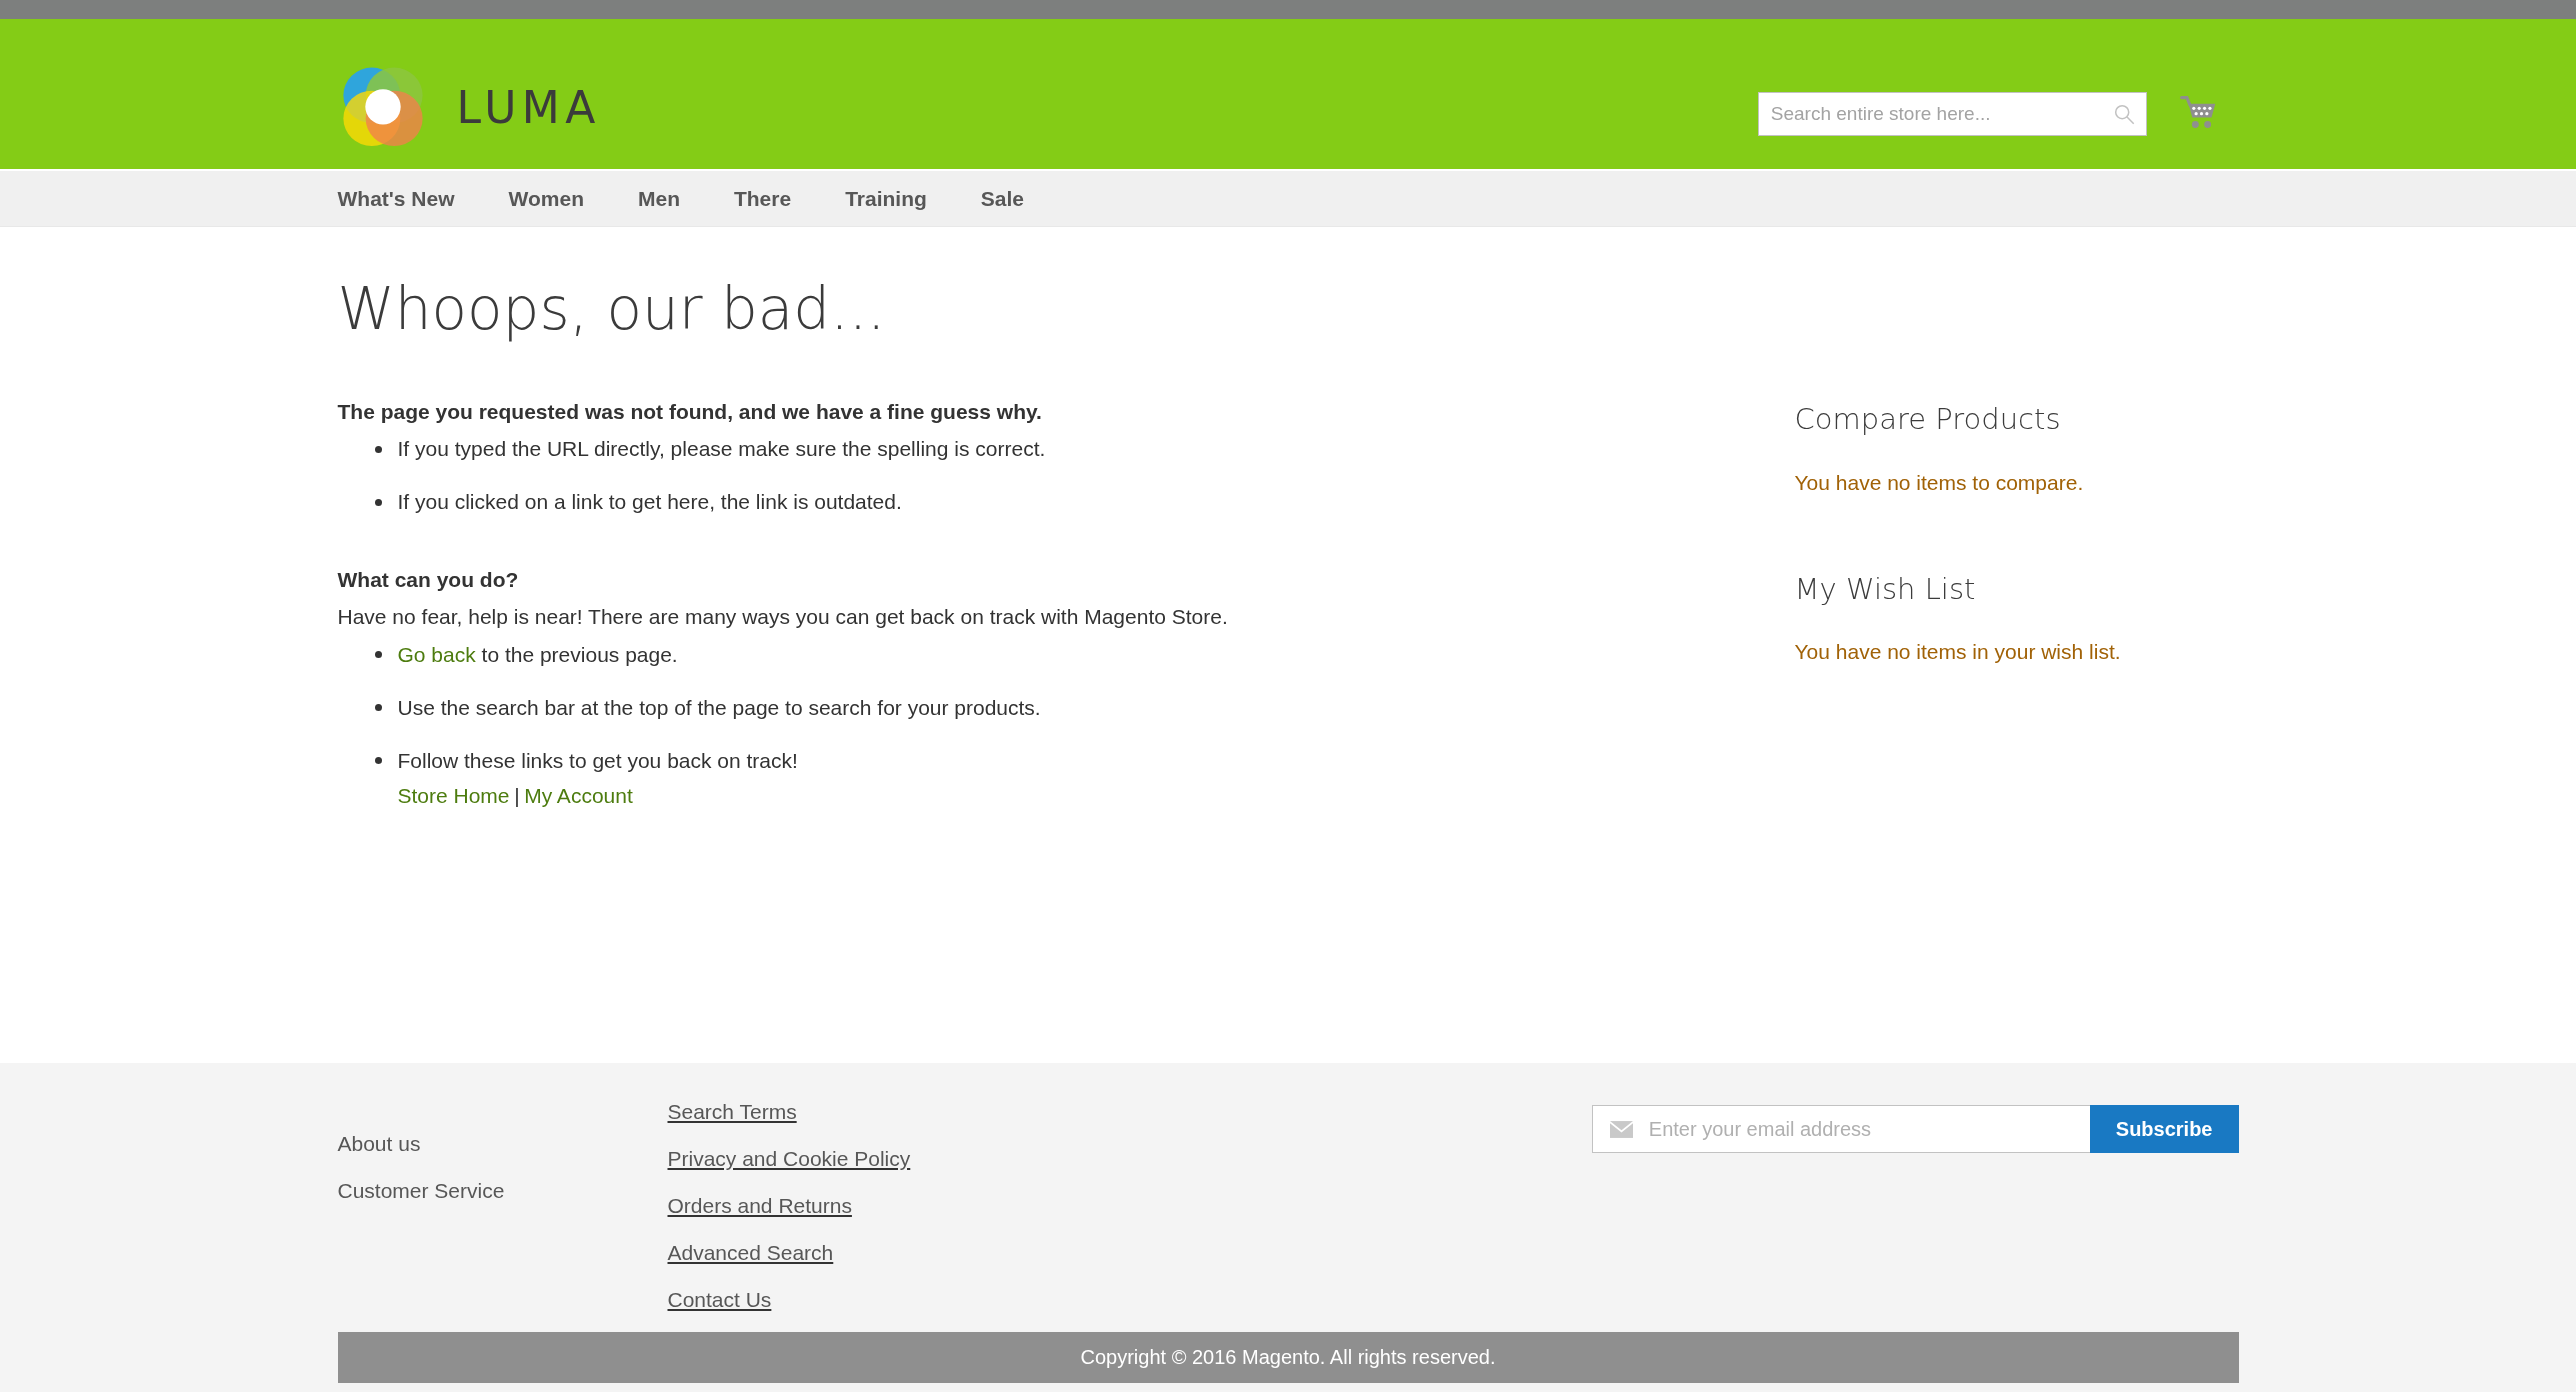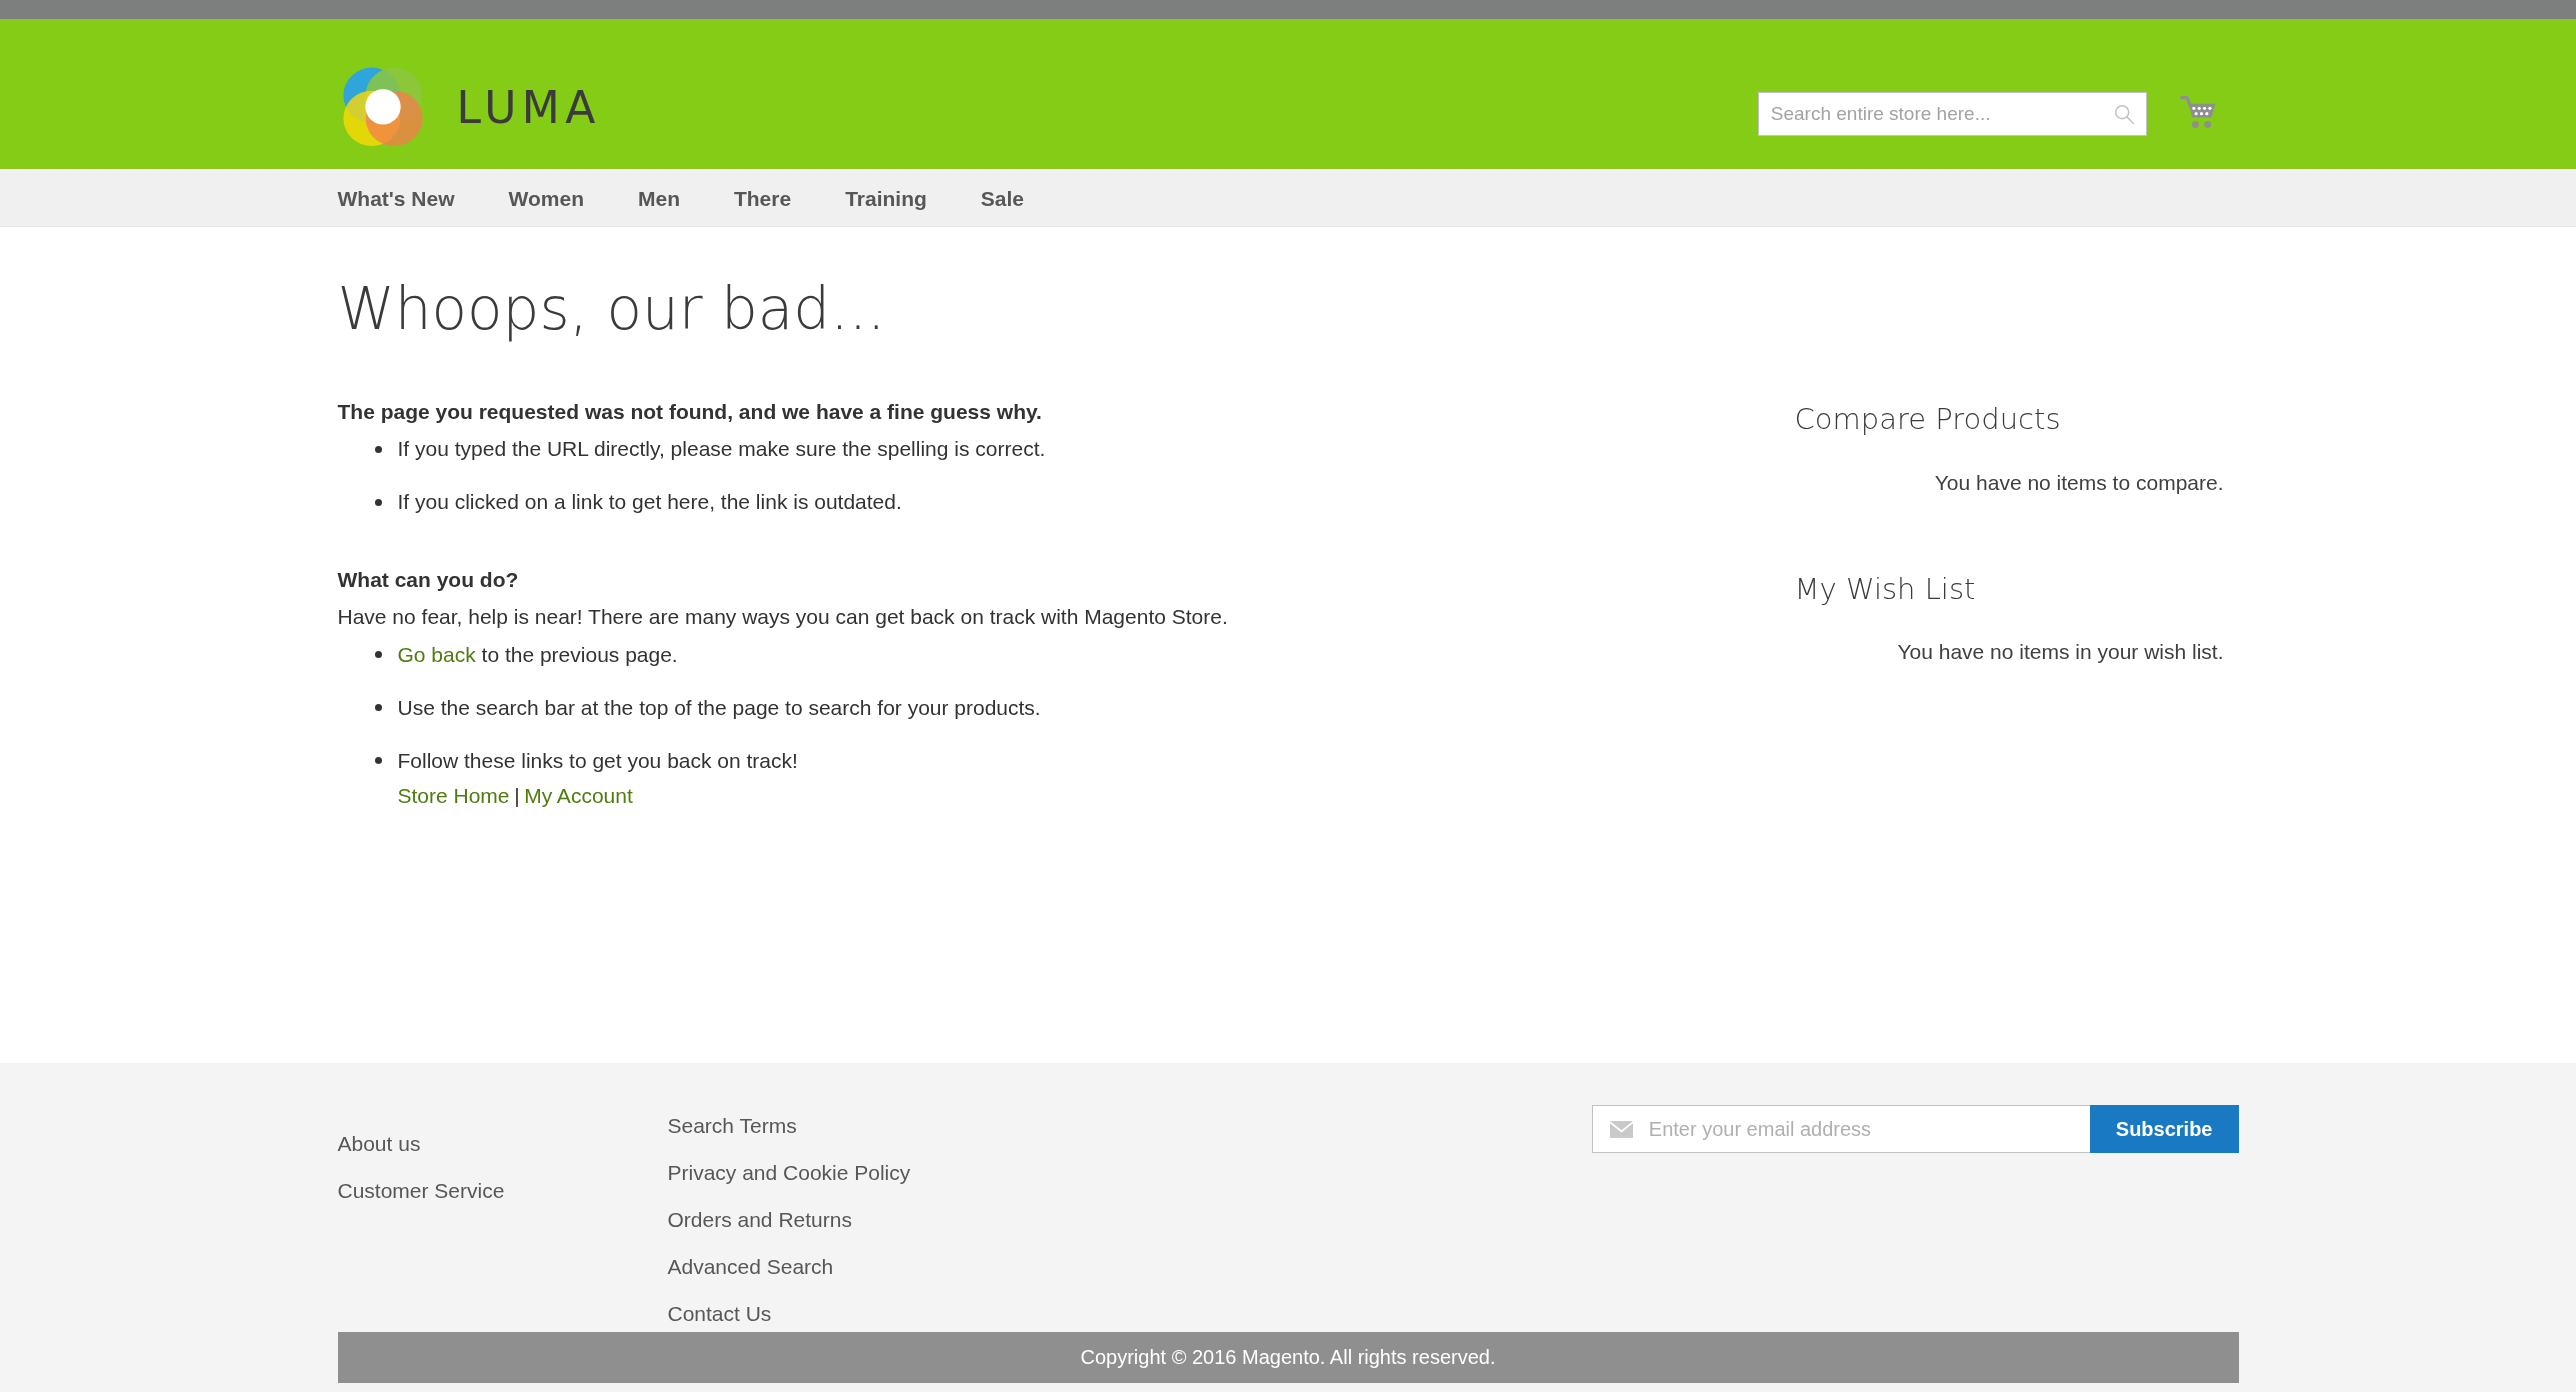--- a/index.html
+++ b/index.html
@@ -219,23 +219,22 @@
   .side-title {
     font-size: 29px;
     font-weight: 300;
     color: #3b3b3b;
     margin: 0;
     font-family: "DejaVu Sans", sans-serif;
     line-height: 1.2;
   }
   .side-text {
     font-size: 21px;
-    color: #404040;
+    color: #a16207;
     margin: 34px 0 0 0;
-    text-align: right;
   }
   .side-block-2 { margin-top: 77px; }
 
   
   .footer {
     background: #f4f4f4;
     margin-top: 69px;
     padding-top: 0;
     position: relative;
   }
@@ -246,21 +245,22 @@
     height: 253px;
   }
   .footer-col-a {
     position: absolute;
     left: 0;
     top: 69px;
   }
   .footer-col-b {
     position: absolute;
     left: 330px;
-    top: 51px;
+    top: 37px;
+    text-decoration: underline;
   }
   .footer-link {
     display: block;
     font-size: 21px;
     color: #575757;
     text-decoration: none;
     margin-bottom: 23px;
     cursor: pointer;
   }
   .newsletter {

